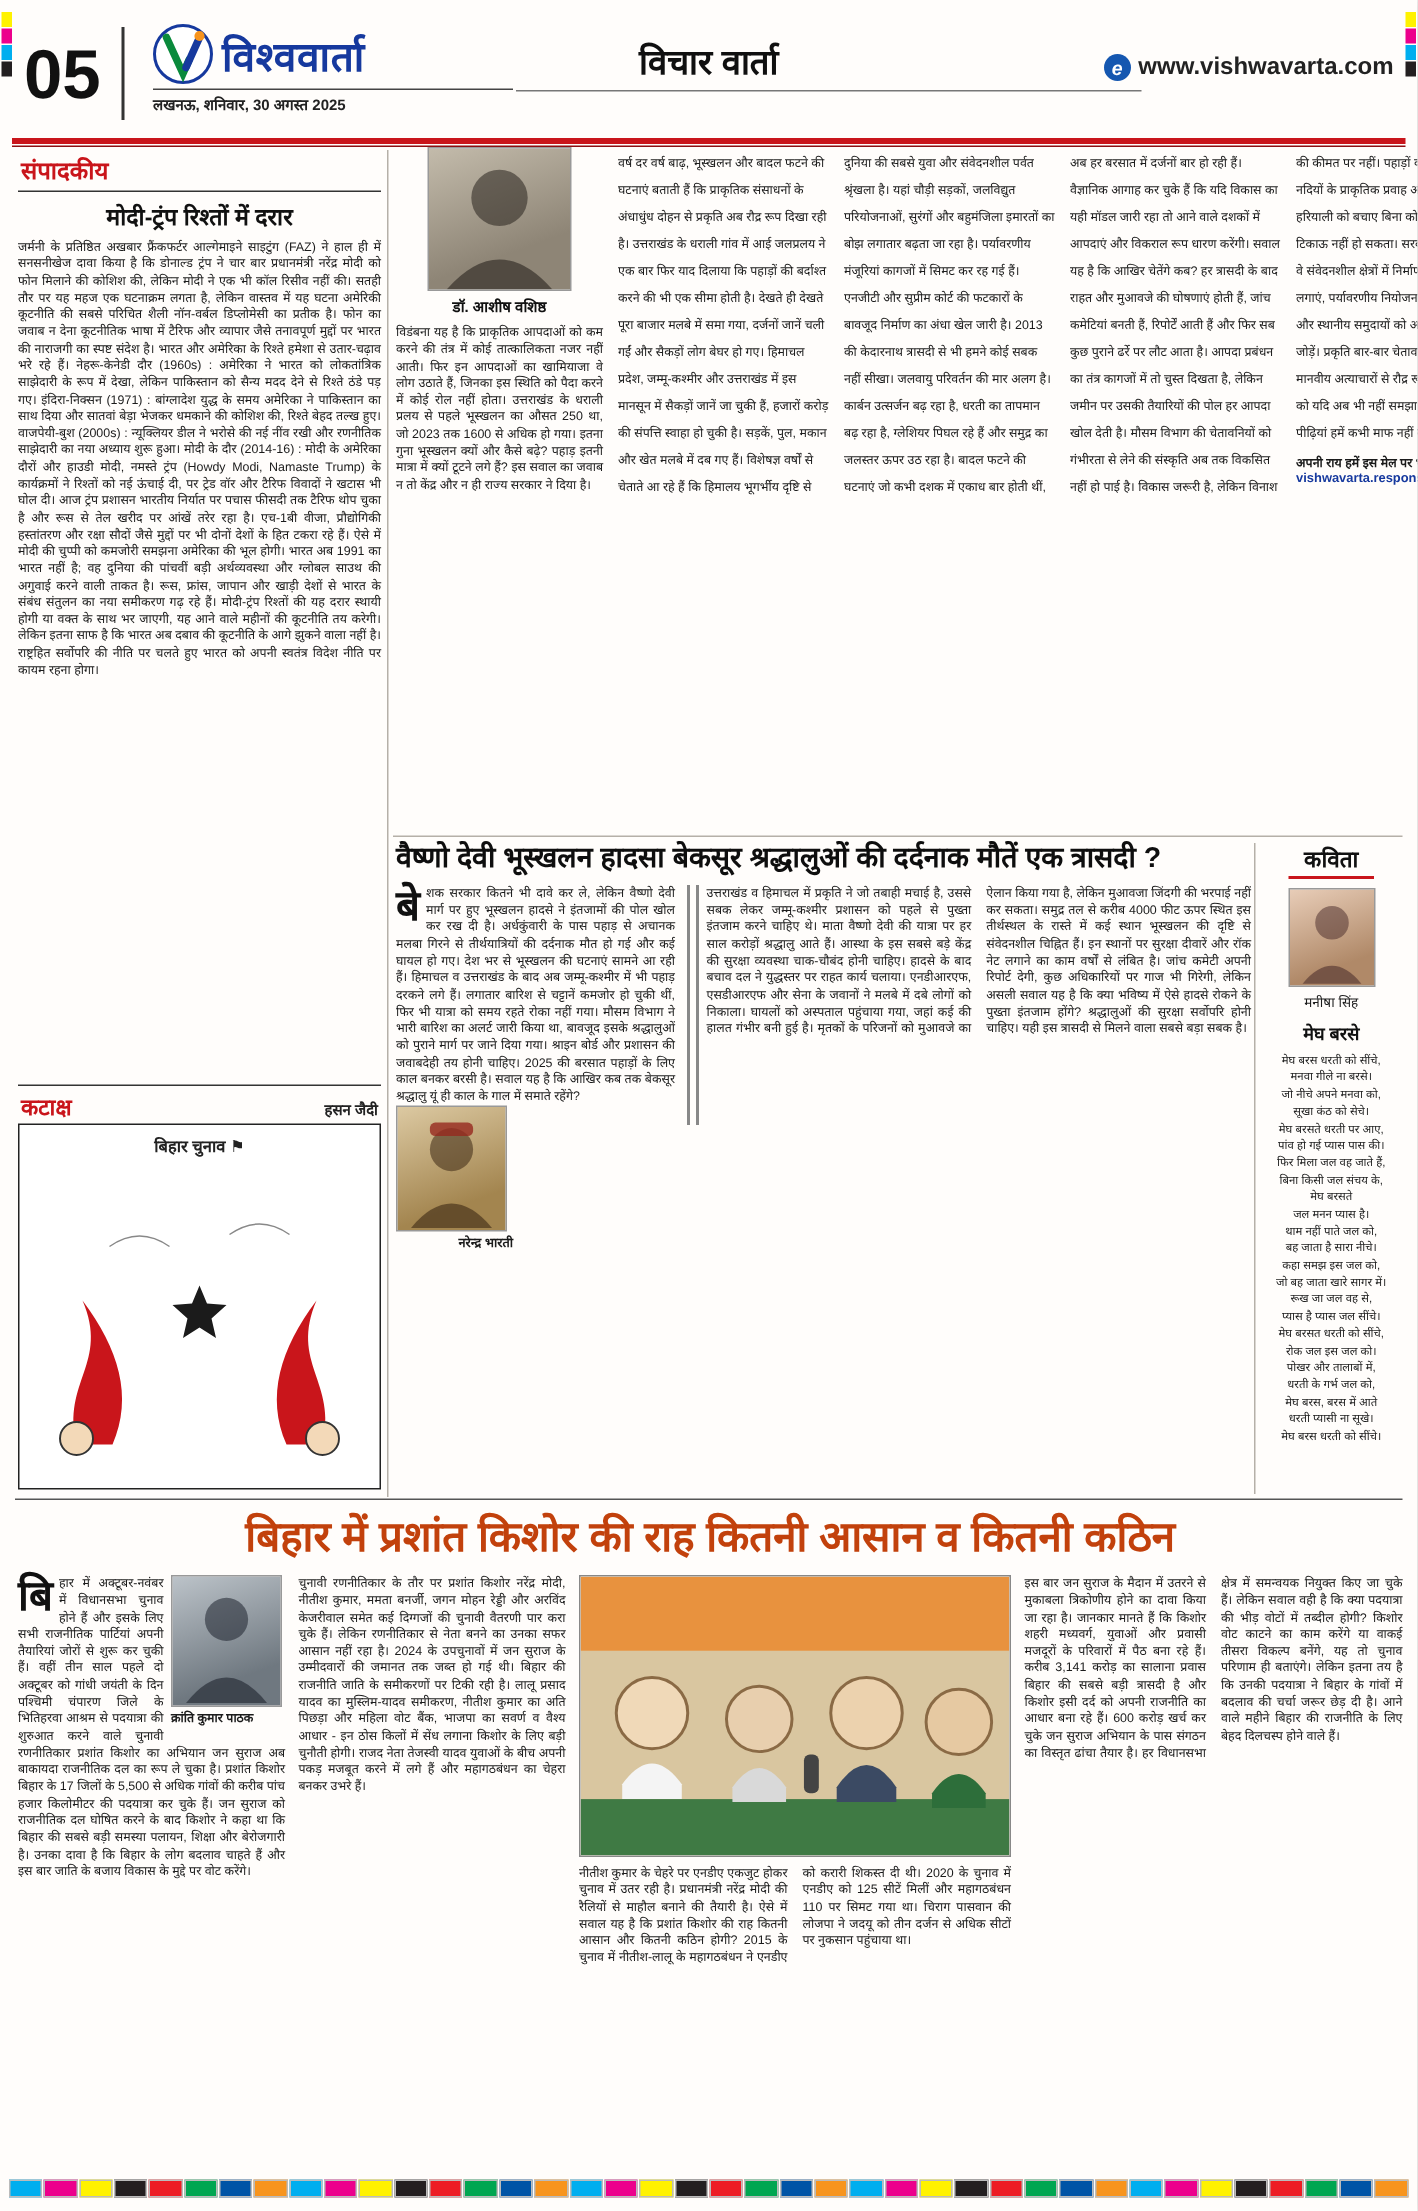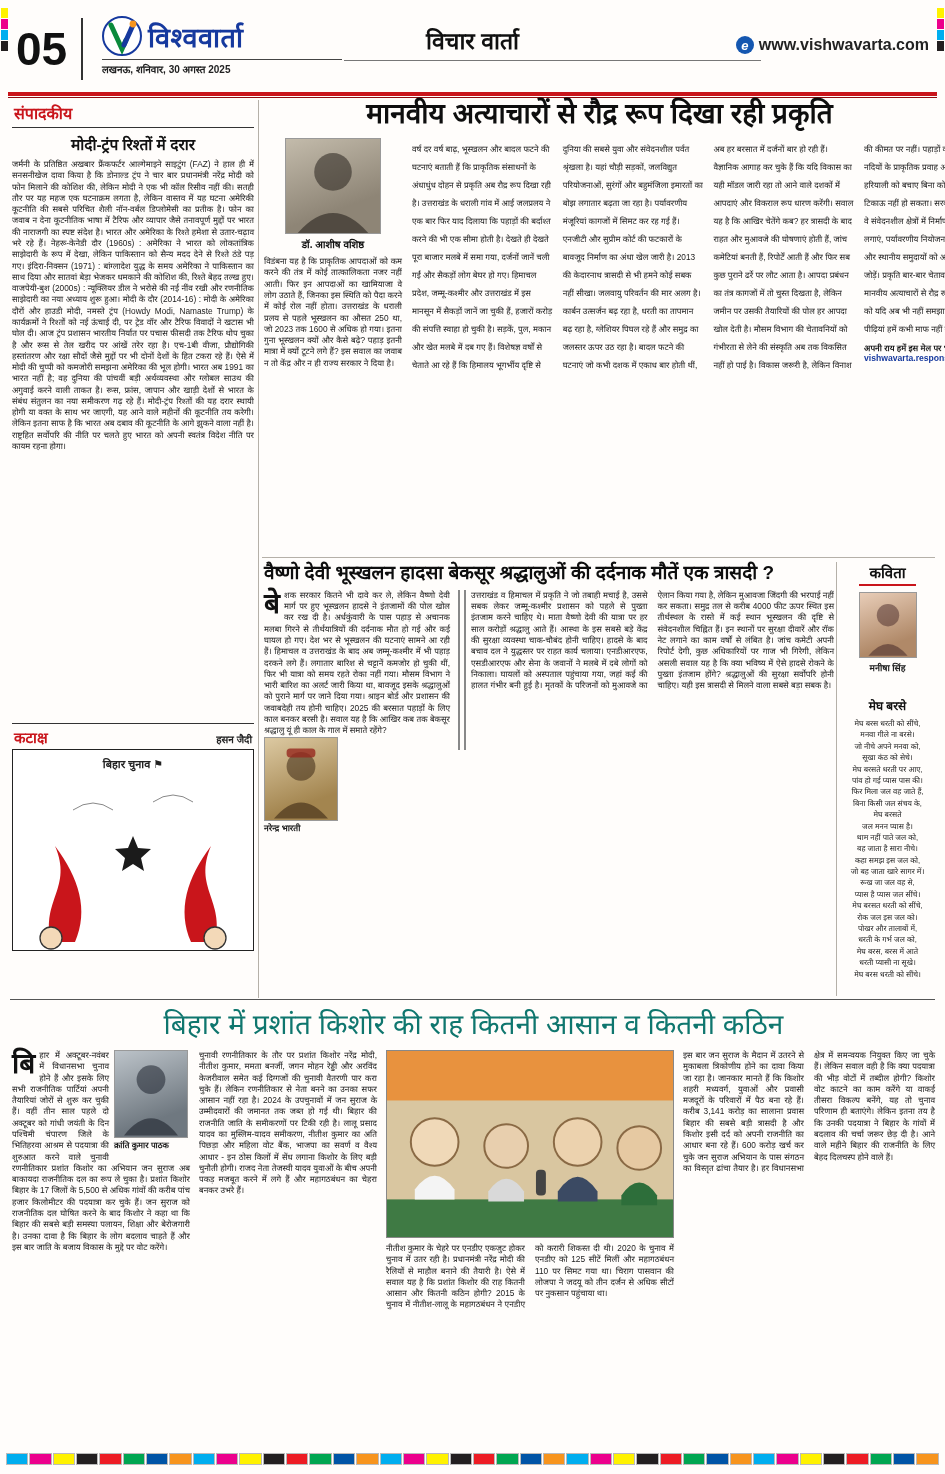--- a/index.html
+++ b/index.html
@@ -43,21 +43,21 @@
   .ed-label-row{border-bottom:1.5px solid #333;padding:2px 0 3px 2px}
   .ed-label{color:#c9151b;font-size:16px;font-weight:bold}
   .ed-title{text-align:center;font-size:15.5px;font-weight:bold;color:#111;margin:5px 0 4px}
   .ed-body{}
 
   
   .kataksh{position:absolute;left:12px;top:723px;width:242px;height:236px}
   .kt-head{display:flex;justify-content:space-between;align-items:baseline;border-top:1.5px solid #333;padding:3px 2px 2px}
   .kt-label{color:#c9151b;font-size:15px;font-weight:bold}
   .kt-author{font-size:10px;font-weight:bold;color:#222}
-  .kt-box{border:1.2px solid #222;height:202px;position:relative;background:#fff}
+  .kt-box{border:1.2px solid #222;height:244px;position:relative;background:#fff}
   .kt-caption{position:absolute;top:6px;left:0;right:0;text-align:center;font-size:11px;font-weight:bold;color:#222}
   .kt-art{position:absolute;left:0;top:0;width:100%;height:100%}
 
   
   .main-art{position:absolute;left:264px;top:98px;width:671px;height:456px}
   .main-headline{font-size:28px;font-weight:bold;color:#0e0e0e;text-align:center;line-height:1.15;margin-bottom:8px}
   .ma-content{display:flex;gap:10px;height:404px}
   .ma-left{width:138px;flex:none}
   .portrait{position:relative;overflow:hidden;border:1px solid #999}
   .portrait svg{position:absolute;inset:0;width:100%;height:100%}
@@ -65,40 +65,40 @@
   .ma-author{text-align:center;font-size:10px;font-weight:bold;margin:3px 0 5px;color:#111}
   .ma-body{flex:1;column-count:4;column-gap:10px}
   .ma-contact{margin-top:6px;font-weight:bold;font-size:8.3px}
   .ma-email{color:#16399e;font-weight:bold;font-size:8.6px;cursor:pointer}
 
   
   .devi{position:absolute;left:264px;top:562px;width:570px;height:434px}
   .devi-headline{font-size:19px;font-weight:bold;color:#0e0e0e;margin-bottom:6px;line-height:1.15}
   .dv-content{display:flex;gap:8px;height:392px}
   .dv-left{width:186px;flex:none}
-  .dv-authorbox{float:left;width:78px;margin:0 6px 3px 0;text-align:left}
+  .dv-authorbox{float:left;width:78px;margin:0 6px 3px 0;text-align:right}
   .p-author2{width:74px;height:84px;background:linear-gradient(160deg,#dcc9a2,#a3854f 75%)}
   .dv-author{font-size:8.5px;font-weight:bold;margin-top:2px}
   .dv-right{flex:1;display:flex;flex-direction:row;gap:5px}
   .dv-photos{display:flex;gap:4px;height:160px}
   .photo{position:relative;overflow:hidden;border:1px solid #888;flex:1}
   .photo svg{position:absolute;inset:0;width:100%;height:100%}
   .dv-bottom{flex:1;column-count:2;column-gap:10px}
 
   
   .poem{position:absolute;left:840px;top:562px;width:95px;height:434px;text-align:center}
   .poem-label{font-size:15px;font-weight:bold;color:#111;border-bottom:2px solid #c9151b;display:inline-block;padding:0 10px 2px;margin-bottom:6px}
   .p-poet{width:58px;height:66px;margin:0 auto;background:linear-gradient(160deg,#e8cdb8,#b08968 75%)}
-  .poet-name{font-size:9px;font-weight:bold;margin:3px 0 23px}
+  .poet-name{font-size:9px;font-weight:normal;margin:3px 0 6px}
   .poem-title{font-size:12px;font-weight:bold;margin-bottom:4px;color:#111}
   .poem-line{font-size:7.6px;line-height:1.5;color:#222}
 
   
   .bihar{position:absolute;left:12px;top:1004px;width:923px;height:438px}
-  .bihar-headline{font-size:28px;font-weight:normal;text-align:center;color:#0f766e;margin-bottom:8px}
+  .bihar-headline{font-size:28px;font-weight:bold;text-align:center;color:#c2410c;margin-bottom:8px}
   .bh-content{display:flex;gap:9px;height:382px}
   .bh-col1{width:178px;flex:none}
   .bh-authorbox{float:right;width:76px;margin:0 0 3px 5px;}
   .p-author3{width:74px;height:88px;background:linear-gradient(160deg,#bcc3c9,#6f7880 75%)}
   .bh-author{font-size:8.3px;font-weight:bold;margin-top:2px}
   .bh-col2{width:178px;flex:none}
   .bh-center{width:288px;flex:none;display:flex;flex-direction:column;gap:5px}
   .collage{height:188px;flex:none}
   .bh-center-text{flex:1;column-count:2;column-gap:10px}
   .bh-right{flex:1;column-count:2;column-gap:10px}
@@ -175,21 +175,20 @@
         <path d="M140 52 q20 -14 40 0" fill="none" stroke="#888" stroke-width="1"></path>
       </svg>
       <div class="kt-caption">
         <span>बिहार चुनाव</span>
         <span>⚑</span>
       </div>
     </div>
   </section>
 
   <article class="main-art">
-    <h1 class="main-headline">मानवीय अत्याचारों से रौद्र रूप दिखा रही प्रकृति</h1>
     <div class="ma-content">
       <div class="ma-left">
         <div class="portrait p-author1">
           <svg viewBox="0 0 40 40">
               <circle cx="20" cy="14" r="8" fill="rgba(40,35,30,0.55)"></circle>
               <path d="M5 40 Q20 23 35 40 Z" fill="rgba(40,35,30,0.6)"></path>
             </svg>
         </div>
         <div class="ma-author">डॉ. आशीष वशिष्ठ</div>
         <p class="ma-intro smalltext">विडंबना यह है कि प्राकृतिक आपदाओं को कम करने की तंत्र में कोई तात्कालिकता नजर नहीं आती। फिर इन आपदाओं का खामियाजा वे लोग उठाते हैं, जिनका इस स्थिति को पैदा करने में कोई रोल नहीं होता। उत्तराखंड के धराली प्रलय से पहले भूस्खलन का औसत 250 था, जो 2023 तक 1600 से अधिक हो गया। इतना गुना भूस्खलन क्यों और कैसे बढ़े? पहाड़ इतनी मात्रा में क्यों टूटने लगे हैं? इस सवाल का जवाब न तो केंद्र और न ही राज्य सरकार ने दिया है।</p>

